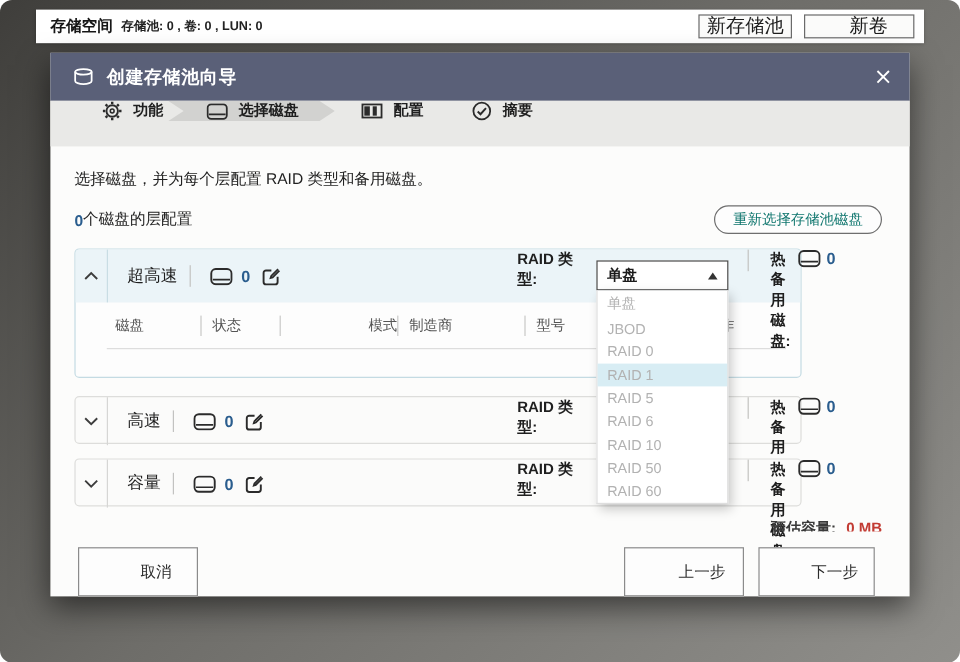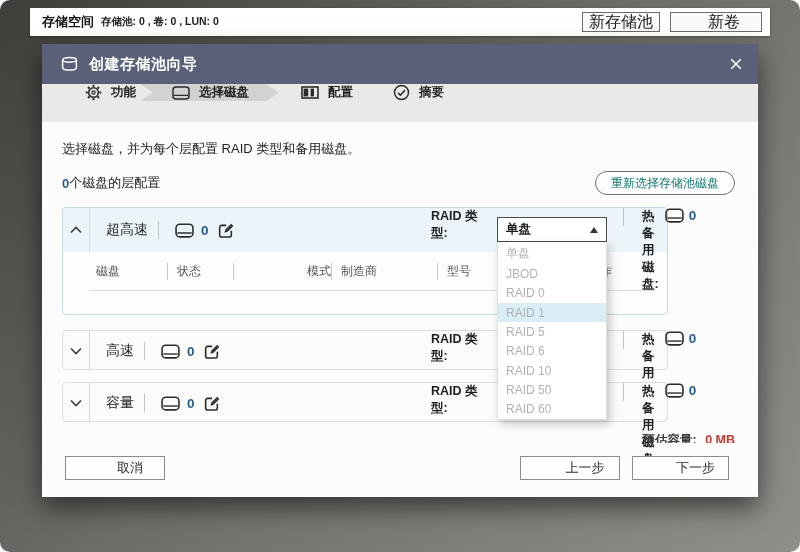--- a/index.html
+++ b/index.html
@@ -66,21 +66,21 @@
   .tbl-head { display:flex; align-items:center; height:38px; padding-left:33px; font-size:12px; color:#555; }
   .th { flex:none; } .th + .th { border-left:1px solid #c9c9c7; padding-left:9px; }
   .th1{width:71px;} .th2{width:66px;} .th3{width:98px;text-align:right;} .th4{width:106px;} .th5{flex:1 1 auto;} .th6{width:89px;}
   .tbl-rule { border-bottom:1px solid #ddd; margin:0 12px 0 26px; }
 
   .capacity { position:absolute; right:23px; top:389px; height:10px; overflow:hidden; font-size:12.5px;
               line-height:14px; white-space:nowrap; }
   .cap-label { color:#3a3a3a; font-weight:600; }
   .cap-value { color:#c23b33; font-weight:600; margin-left:5px; }
 
-  .btn { position:absolute; top:412px; height:24px; background:#fdfdfd; border:1px solid #8b8b8b;
+  .btn { position:absolute; top:412px; height:41px; background:#fdfdfd; border:1px solid #8b8b8b;
          font-size:13px; color:#2b2b2b; display:flex; align-items:center; justify-content:center; cursor:pointer;padding-left:30px; }
   .btn.cancel { left:23px;  width:100px; }
   .btn.back   { left:478px; width:100px; }
   .btn.next   { left:590px; width:97px;  }
 
   
   .dd-select { position:absolute; left:455px; top:173px; width:110px; height:25px; background:#fff;
                border:1px solid #4a4a4a; z-index:20; display:flex; align-items:center; padding-left:8px;
                font-size:12.5px; font-weight:600; color:#1b1b1b; cursor:pointer; }
   .caret-up { position:absolute; right:8px; top:9px; width:0; height:0;

